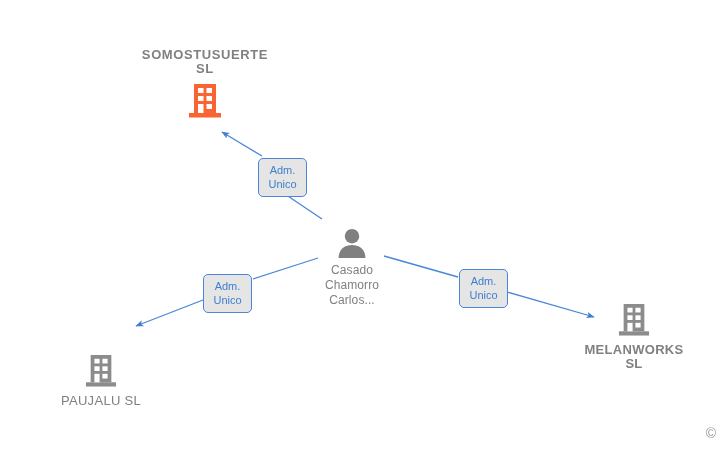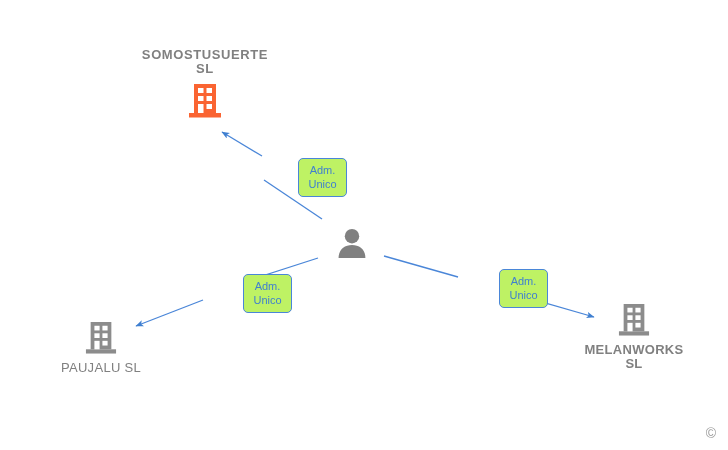--- a/index.html
+++ b/index.html
@@ -55,32 +55,31 @@
   .node-icon {
     display: block;
     margin: 0 auto;
   }
   .label-above .node-label { margin-bottom: 6px; }
   .label-below .node-label { margin-top: 5px; }
 
   
   .rel-box {
     position: absolute;
-    background: #bef264;
+    background: #e5e5e5;
     border: 1.3px solid #4a86d8;
     border-radius: 5px;
     color: #3f7fd0;
     font-size: 11px;
     line-height: 13.5px;
     text-align: center;
     padding: 5px 6px 5px 6px;
     white-space: pre-line;
     box-sizing: border-box;
     width: 49px;
-    margin-left: 40px;
   }
 
   
   .watermark {
     position: absolute;
     right: 12px;
     bottom: 10px;
     display: flex;
     align-items: center;
     gap: 5px;
@@ -149,23 +148,26 @@
         <rect x="10" y="22" width="5.5" height="9"></rect>
       </g>
     </svg>
   </div>
 
   <div class="node label-below" style="left:352px; top:228px;">
     <svg class="node-icon" width="30" height="30" viewBox="0 0 30 30">
       <circle cx="15" cy="8.2" r="7.2" fill="#808080"></circle>
       <path d="M1.6,30 C1.6,21.2 7.6,17 15,17 C22.4,17 28.4,21.2 28.4,30 Z" fill="#808080"></path>
     </svg>
-  </div>
-
-  <div class="node label-below" style="left:101px; top:320px;">
+    <div class="node-label person">Casado
+Chamorro
+Carlos...</div>
+  </div>
+
+  <div class="node label-below" style="left:101px; top:353px;">
     <svg class="node-icon" width="32" height="36" viewBox="0 0 34 38">
       <g fill="#8c8c8c">
         <rect x="6" y="2" width="22" height="29"></rect>
         <rect x="1" y="31" width="32" height="4.5"></rect>
       </g>
       <g fill="#ffffff">
         <rect x="10" y="6" width="5.5" height="5"></rect>
         <rect x="18.5" y="6" width="5.5" height="5"></rect>
         <rect x="10" y="14" width="5.5" height="5"></rect>
         <rect x="18.5" y="14" width="5.5" height="5"></rect>

